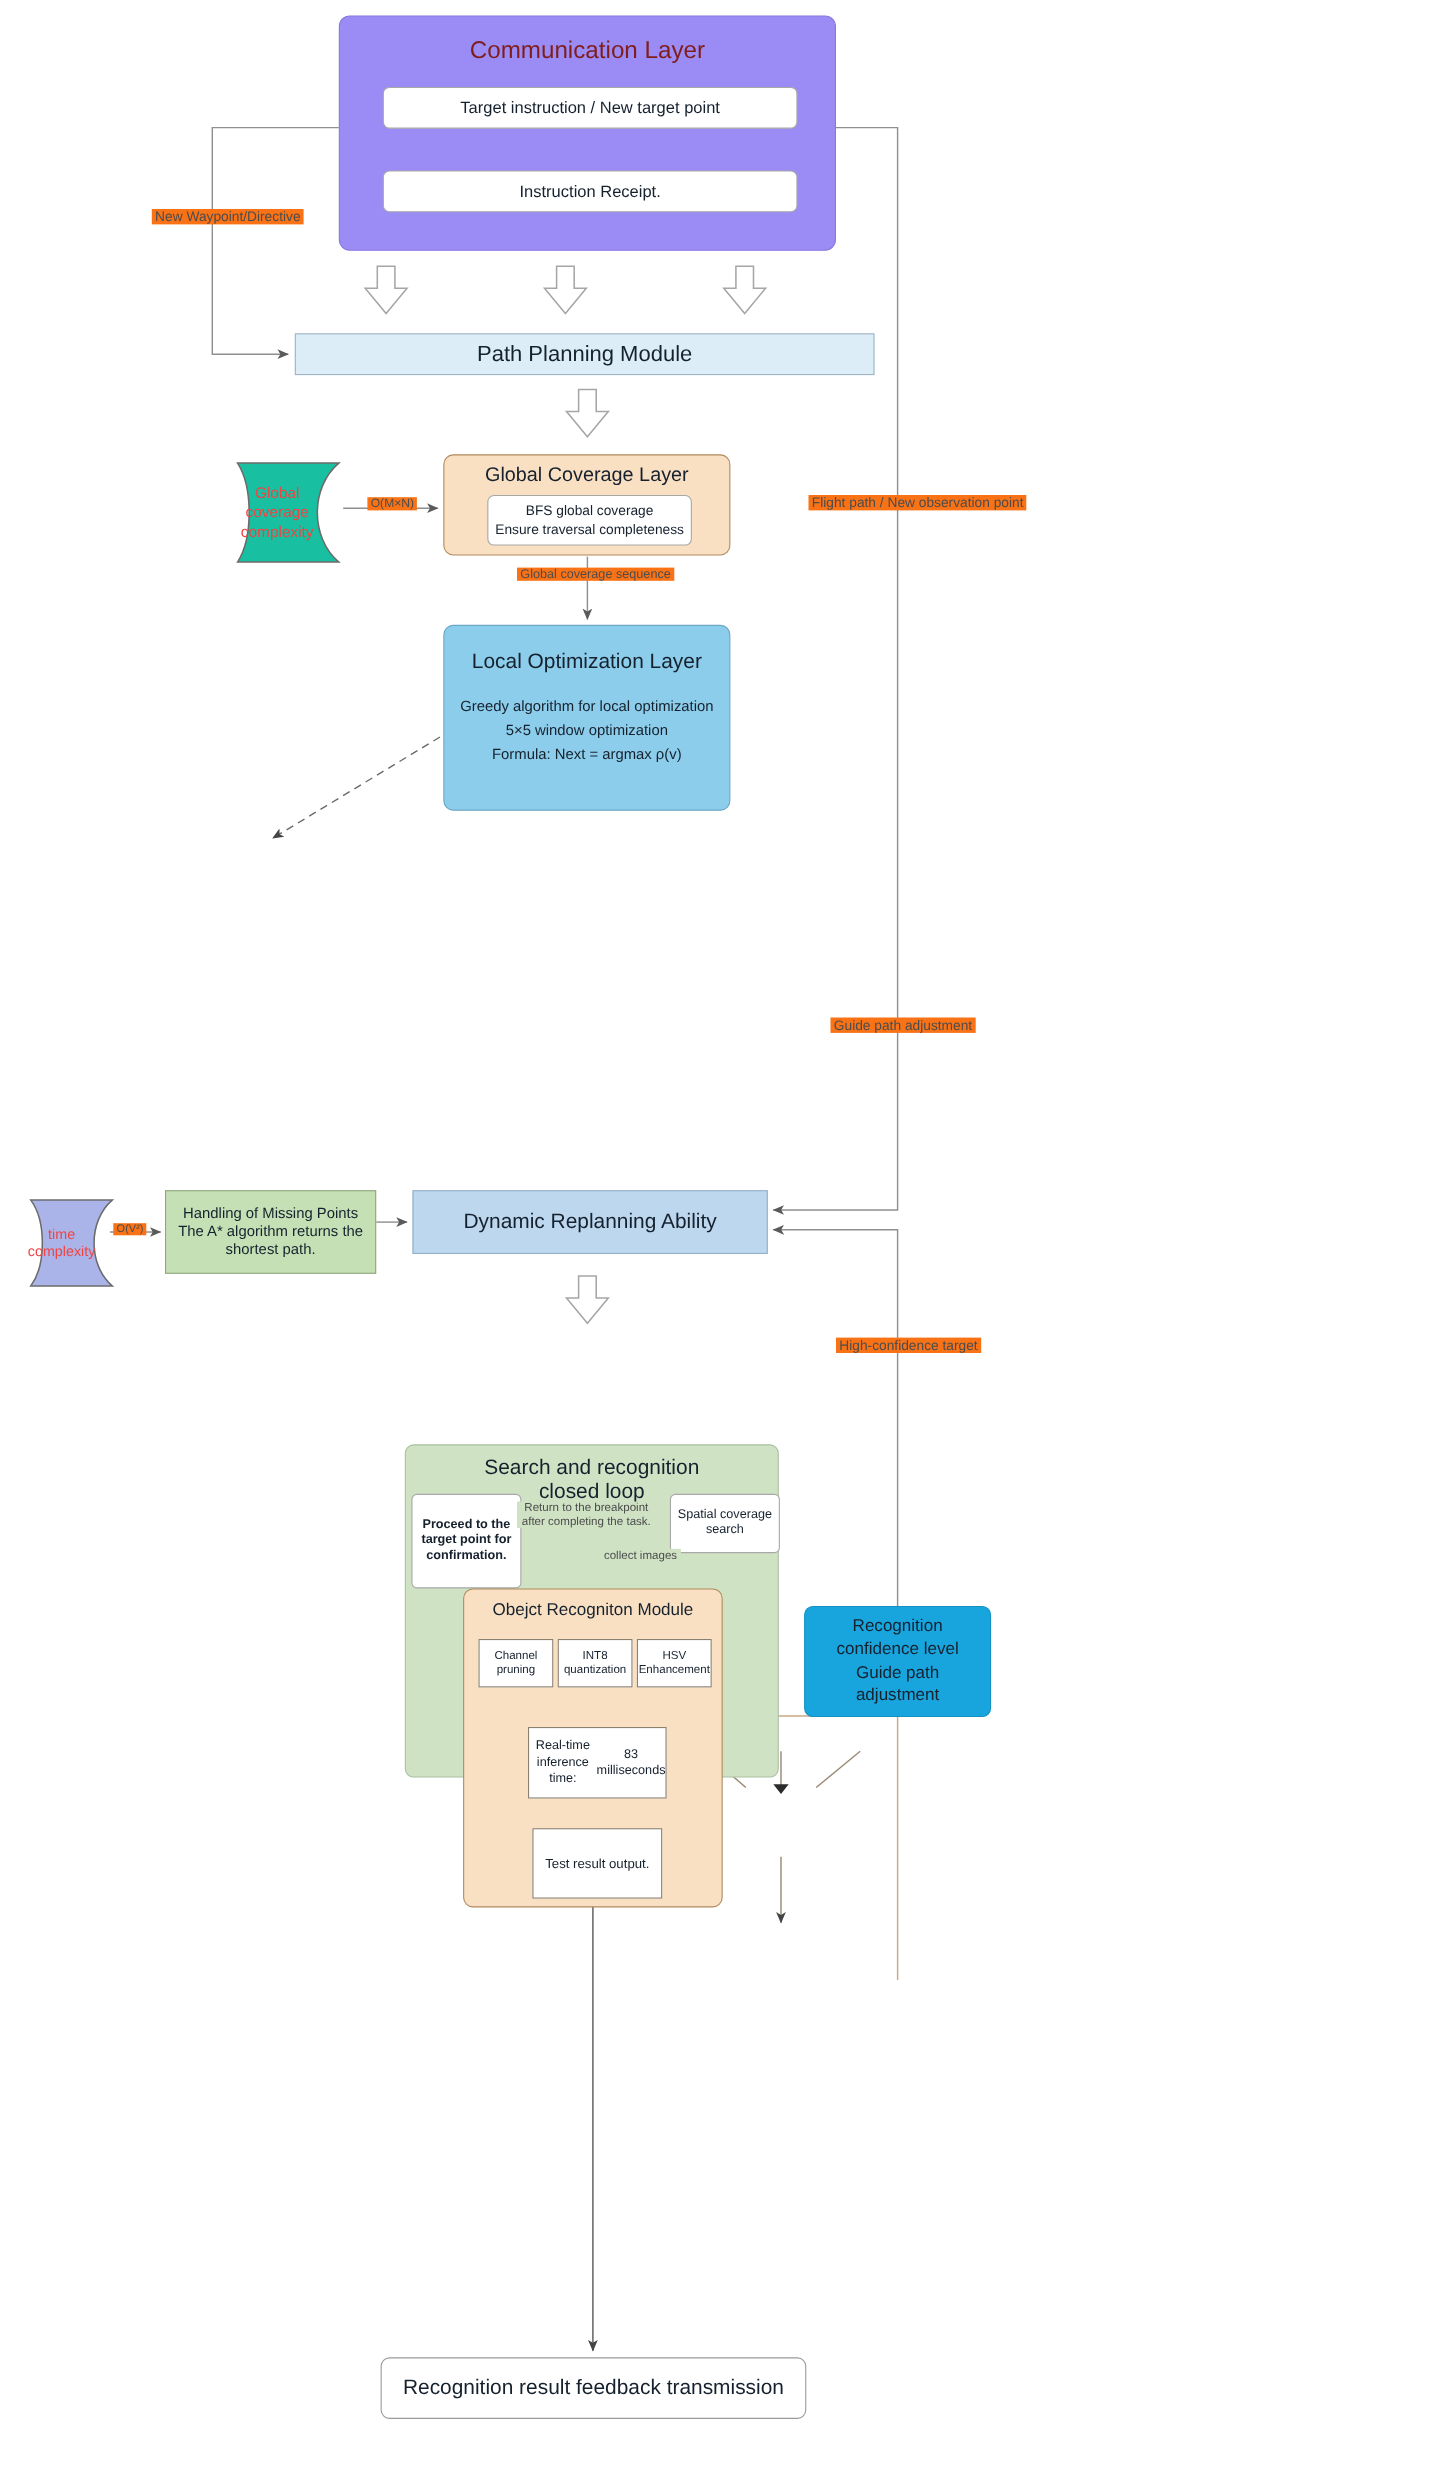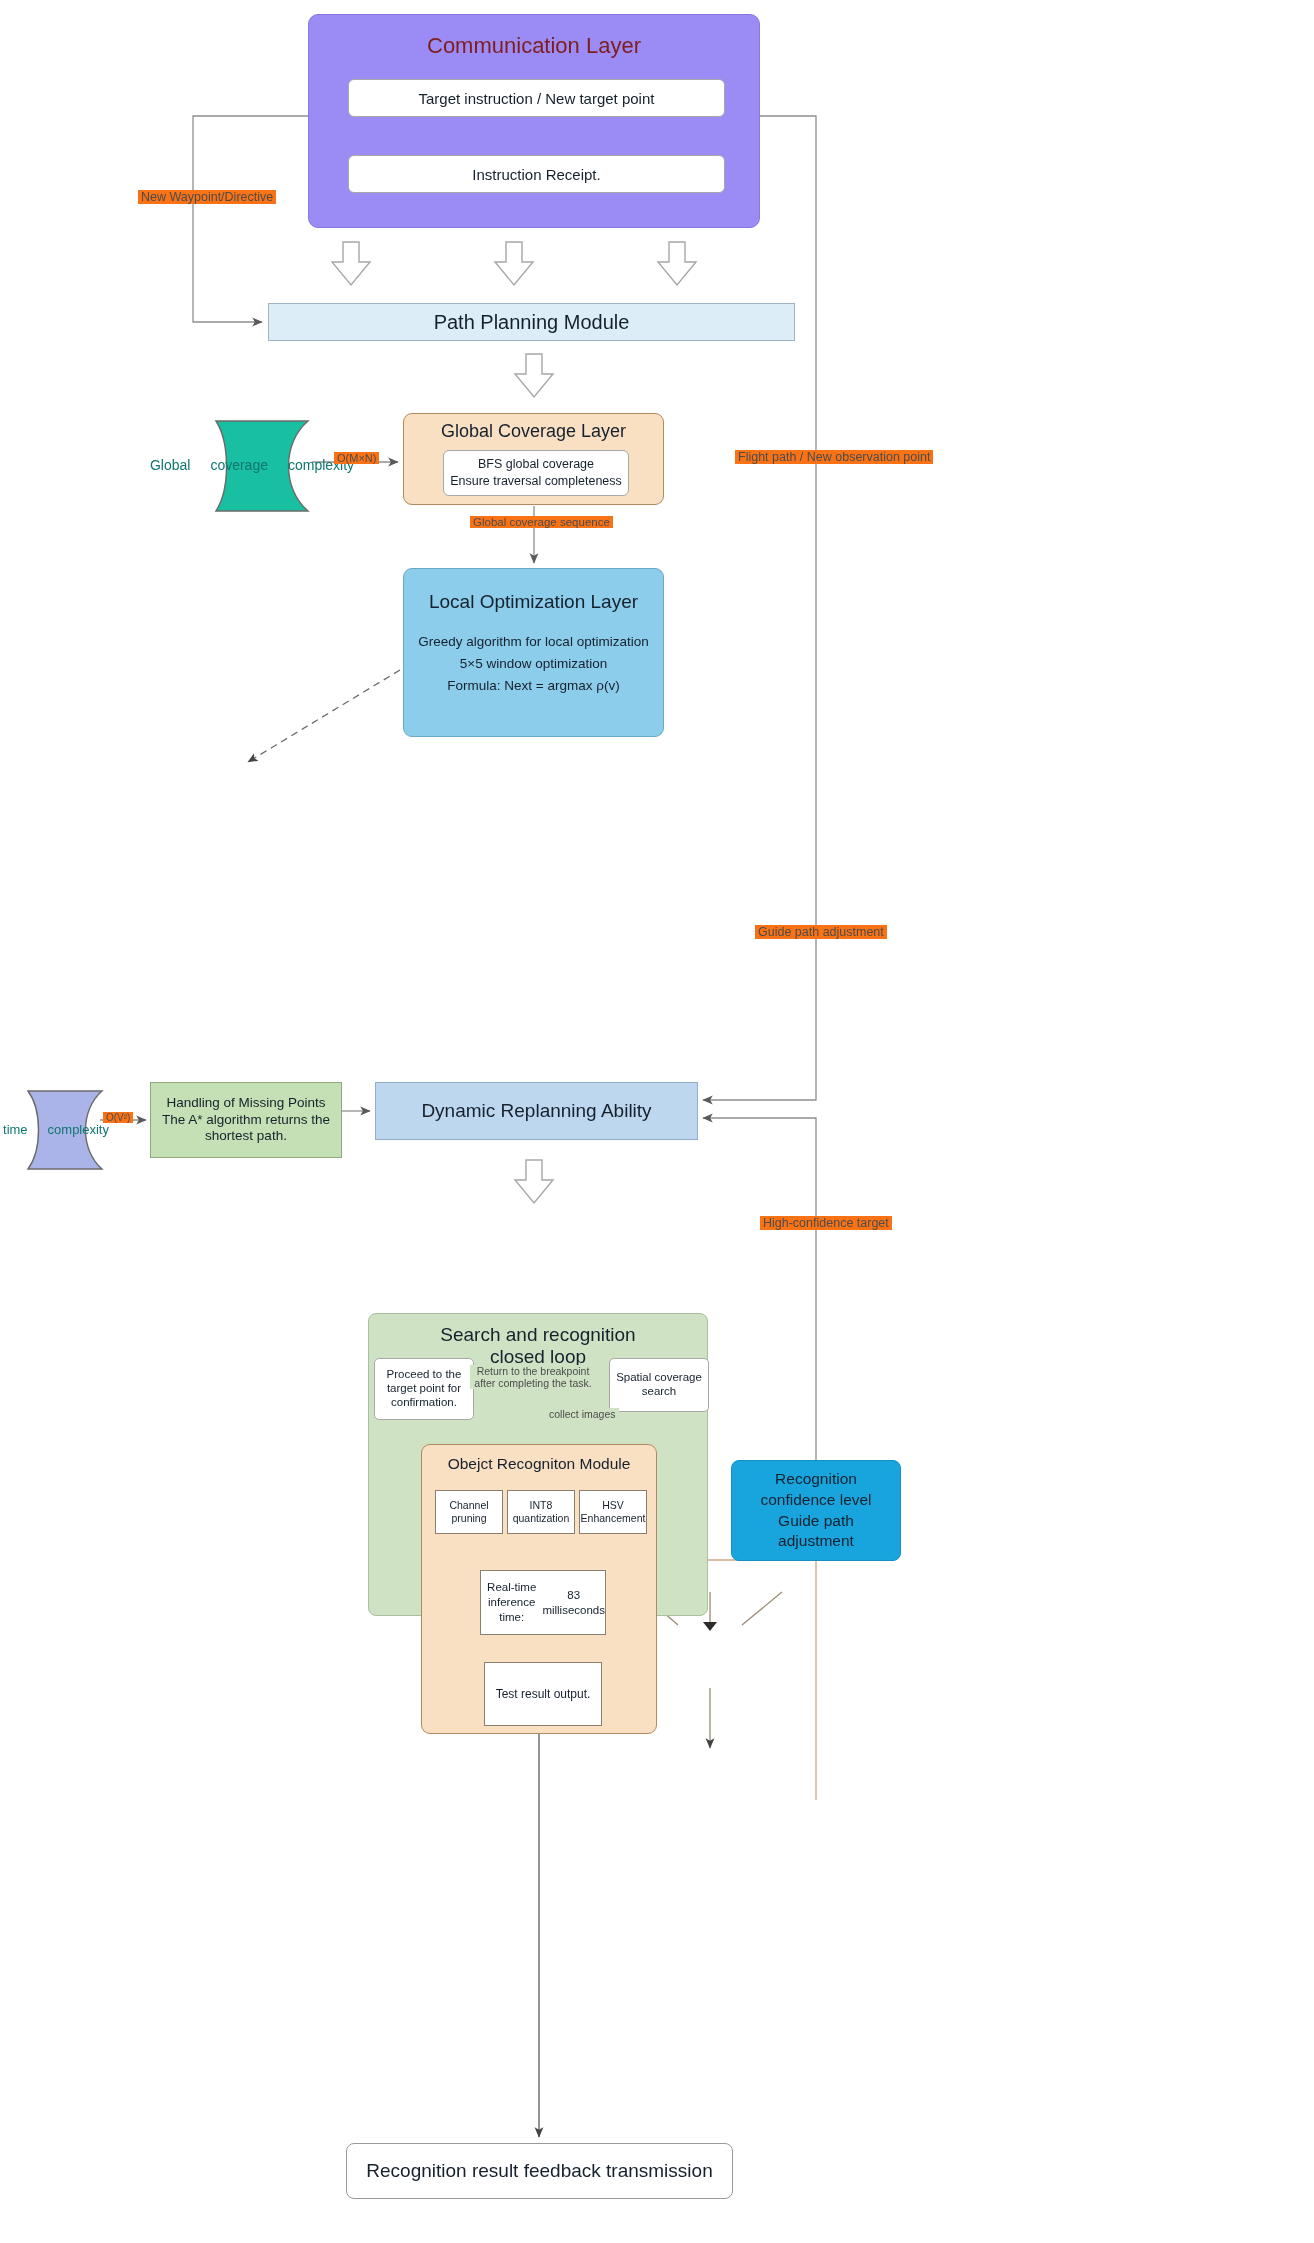--- a/index.html
+++ b/index.html
@@ -26,40 +26,40 @@
       border:1px solid #9fb5c4;font-size:20px;}
 
   #global-cov{left:403px;top:413px;width:261px;height:92px;background:#fae0c3;
       border:1px solid #b08a5c;border-radius:9px;justify-content:flex-start;}
   #global-cov-title{margin-top:7px;font-size:18px;}
   #bfs-box{position:absolute;left:39px;top:36px;width:184px;height:44px;font-size:12.5px;
       line-height:1.35;flex-direction:column;}
 
   #global-complexity{left:190px;top:419px;width:120px;height:92px;}
   #time-complexity{left:8px;top:1089px;width:96px;height:80px;}
-  .wave-label{position:absolute;inset:0;display:flex;flex-direction:row;align-items:center;
-      justify-content:center;font-size:14px;line-height:1.25;color:#0f766e;gap:20px;}
+  .wave-label{position:absolute;inset:0;display:flex;flex-direction:column;align-items:center;
+      justify-content:center;font-size:14px;line-height:1.25;color:#ef4444;}
   .wave-label.sm{font-size:13px;}
 
   #local-opt{left:403px;top:568px;width:261px;height:169px;background:#8ccdeb;
       border:1px solid #6ba8c6;border-radius:9px;justify-content:flex-start;}
   #local-opt-title{margin-top:22px;font-size:19px;}
   #local-opt-body{margin-top:18px;font-size:13.5px;line-height:1.62;}
 
   #missing-points{left:150px;top:1082px;width:192px;height:76px;background:#c5e0b4;
       border:1px solid #8fa87c;font-size:13.5px;line-height:1.25;padding:0 5px;}
 
   #dynamic-replan{left:375px;top:1082px;width:323px;height:58px;background:#bdd7ee;
       border:1px solid #93aec6;font-size:19px;}
 
   #closed-loop{left:368px;top:1313px;width:340px;height:303px;background:#cfe3c4;
       border:1px solid #a9bfa0;border-radius:8px;justify-content:flex-start;}
   #closed-loop-title{margin-top:10px;font-size:19px;line-height:1.18;}
   #proceed-box{position:absolute;left:5px;top:44px;width:92px;height:52px;font-size:11.5px;
-      line-height:1.2;border-radius:5px;padding:4px 3px;}
+      line-height:1.2;border-radius:5px;padding:16px 3px;font-weight:bold;}
   #spatial-box{position:absolute;left:240px;top:44px;width:92px;height:52px;font-size:11.5px;
       line-height:1.2;border-radius:5px;padding:0 3px;}
 
   #obj-rec{position:absolute;left:52px;top:130px;width:236px;height:290px;background:#fae0c3;
       border:1px solid #b08a5c;border-radius:9px;justify-content:flex-start;}
   #obj-rec-title{margin-top:10px;font-size:15.5px;}
   .chip{position:absolute;top:45px;width:66px;height:42px;background:#fff;border:1px solid #8a8070;
       display:flex;flex-direction:column;align-items:center;justify-content:center;
       font-size:10.5px;line-height:1.2;text-align:center;}
   #chip-0{left:13px;} #chip-1{left:85px;} #chip-2{left:157px;}

